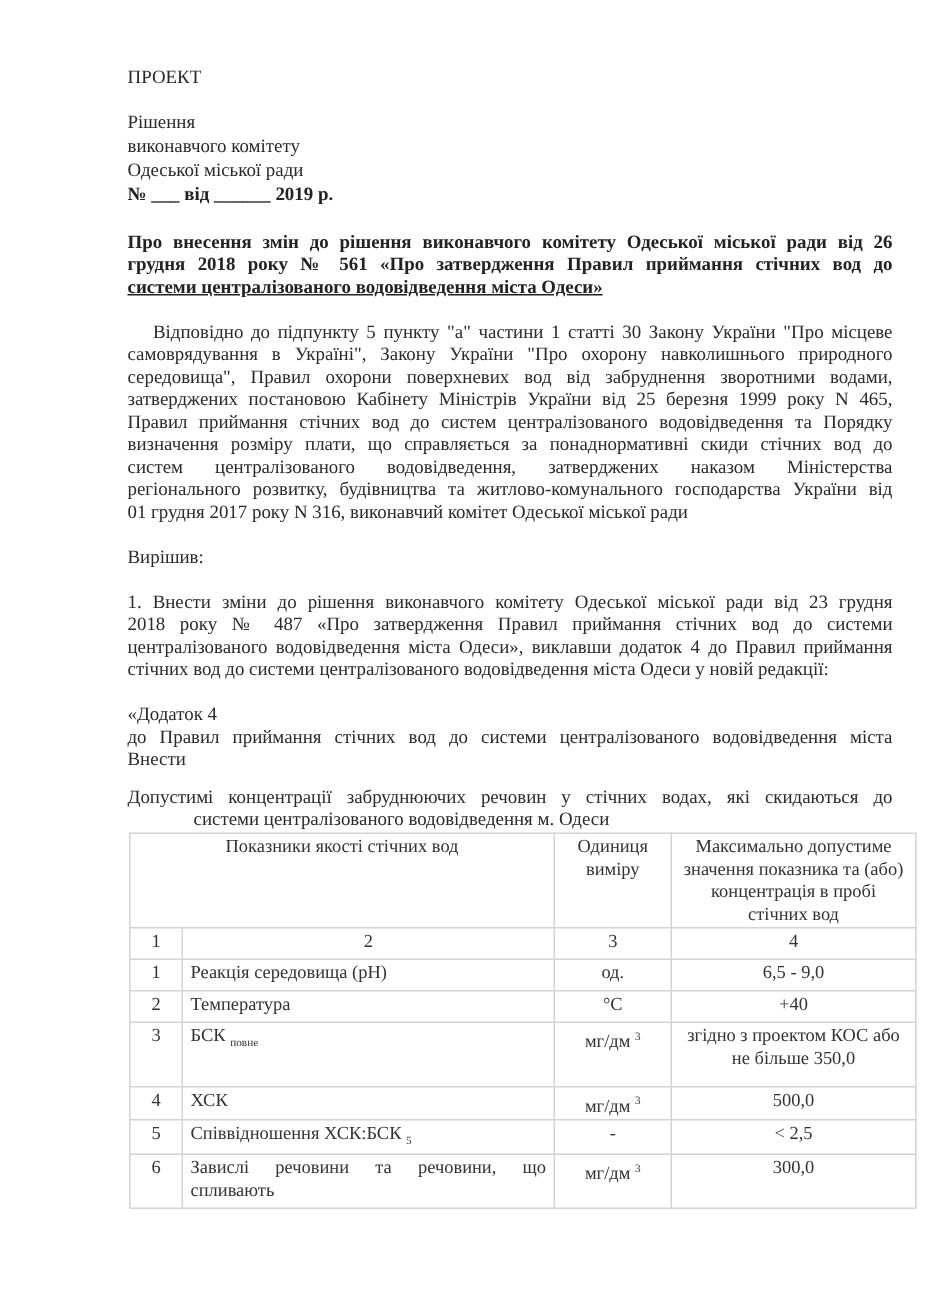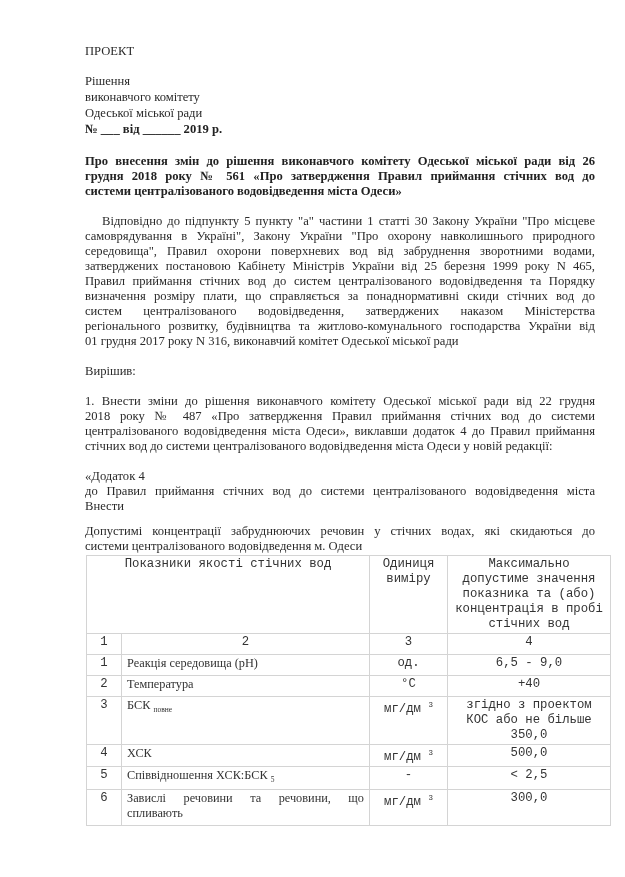--- a/index.html
+++ b/index.html
@@ -10,63 +10,63 @@
   .line { position: absolute; left: 85px; white-space: nowrap; line-height: 15px; }
   .just { position: absolute; left: 85px; width: 510px; text-align: justify; text-align-last: justify; white-space: nowrap; line-height: 15px; }
   .bold { font-weight: bold; color: #222; }
   table.norms {
     position: absolute; left: 86px; top: 555px; width: 524px;
     border-collapse: collapse; table-layout: fixed; font-size: 12.3px; color: #333;
   }
   table.norms td {
     border: 1px solid #d4d4d4; padding: 1px 5px; vertical-align: top; line-height: 15px;
   }
-  .c { text-align: center; font-family: Liberation Mono, monospace; }
+  .c { text-align: center; }
   .hdr td { height: 60px; }
   .r1 td { height: 18px; }
   .tall td { height: 40px; }
   .last td { height: 33px; }
   sub, sup { font-size: 7.5px; }
 </style>
 </head>
 <body>
 
 <div class="line" style="top:44px;">ПРОЕКТ</div>
 <div class="line" style="top:74px;">Рішення</div>
 <div class="line" style="top:90px;">виконавчого комітету</div>
 <div class="line" style="top:106px;">Одеської міської ради</div>
 <div class="line bold" style="top:122px;">№ ___ від ______ 2019 р.</div>
 
 <div class="just bold" style="top:154px;">Про внесення змін до рішення виконавчого комітету Одеської міської ради від 26</div>
 <div class="just bold" style="top:169px;">грудня 2018 року № 561 «Про затвердження Правил приймання стічних вод до</div>
-<div class="line bold" style="top:184px;">системи централізованого водовідведення міста Одеси»</div>
+<div class="line bold" style="top:184px;text-decoration:underline;">системи централізованого водовідведення міста Одеси»</div>
 
 <div class="just" style="top:214px; left:102px; width:493px;">Відповідно до підпункту 5 пункту "а" частини 1 статті 30 Закону України "Про місцеве</div>
 <div class="just" style="top:229px;">самоврядування в Україні", Закону України "Про охорону навколишнього природного</div>
 <div class="just" style="top:244px;">середовища", Правил охорони поверхневих вод від забруднення зворотними водами,</div>
 <div class="just" style="top:259px;">затверджених постановою Кабінету Міністрів України від 25 березня 1999 року N 465,</div>
 <div class="just" style="top:274px;">Правил приймання стічних вод до систем централізованого водовідведення та Порядку</div>
 <div class="just" style="top:289px;">визначення розміру плати, що справляється за понаднормативні скиди стічних вод до</div>
 <div class="just" style="top:304px;">систем централізованого водовідведення, затверджених наказом Міністерства</div>
 <div class="just" style="top:319px;">регіонального розвитку, будівництва та житлово-комунального господарства України від</div>
 <div class="line" style="top:334px;">01 грудня 2017 року N 316, виконавчий комітет Одеської міської ради</div>
 
 <div class="line" style="top:364px;">Вирішив:</div>
 
-<div class="just" style="top:394px;">1. Внести зміни до рішення виконавчого комітету Одеської міської ради від 22 грудня</div>
+<div class="just" style="top:394px;">1. Внести зміни до рішення виконавчого комітету Одеської міської ради від 23 грудня</div>
 <div class="just" style="top:409px;">2018 року № 487 «Про затвердження Правил приймання стічних вод до системи</div>
 <div class="just" style="top:424px;">централізованого водовідведення міста Одеси», виклавши додаток 4 до Правил приймання</div>
 <div class="line" style="top:439px;">стічних вод до системи централізованого водовідведення міста Одеси у новій редакції:</div>
 
 <div class="line" style="top:469px;">«Додаток 4</div>
 <div class="just" style="top:484px;">до Правил приймання стічних вод до системи централізованого водовідведення міста</div>
 <div class="line" style="top:499px;">Внести</div>
 
 <div class="just" style="top:524px;">Допустимі концентрації забруднюючих речовин у стічних водах, які скидаються до</div>
-<div class="line" style="top:539px;">системи централізованого водовідведення м. Одеси</div>
+<div class="line" style="top:539px;margin-left:44px;">системи централізованого водовідведення м. Одеси</div>
 
 <table class="norms">
   <colgroup>
     <col style="width:35px">
       <col style="width:248px">
       <col style="width:78px">
       <col style="width:163px">
   </colgroup>
   <tbody>
       <tr class="hdr">

